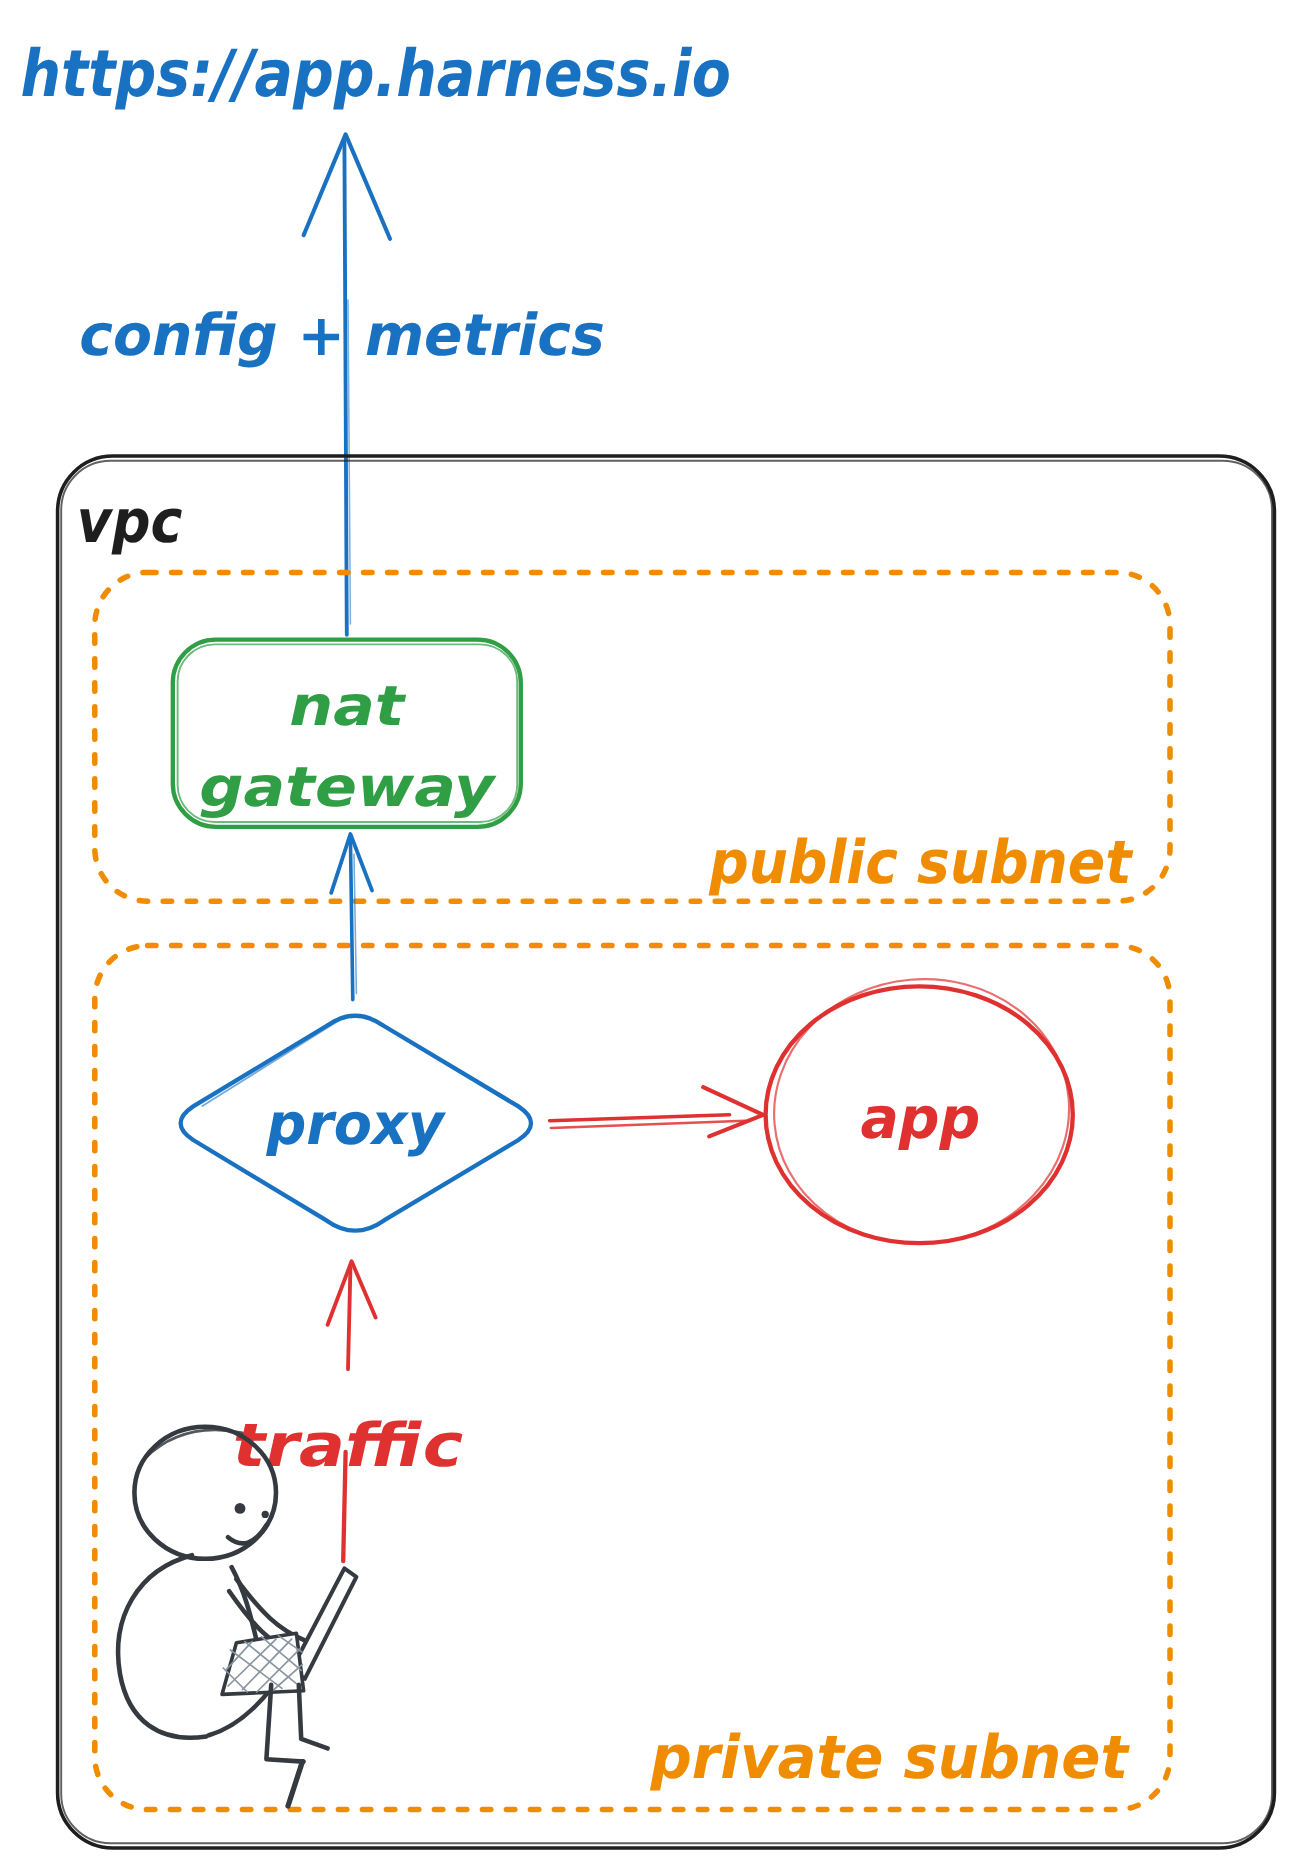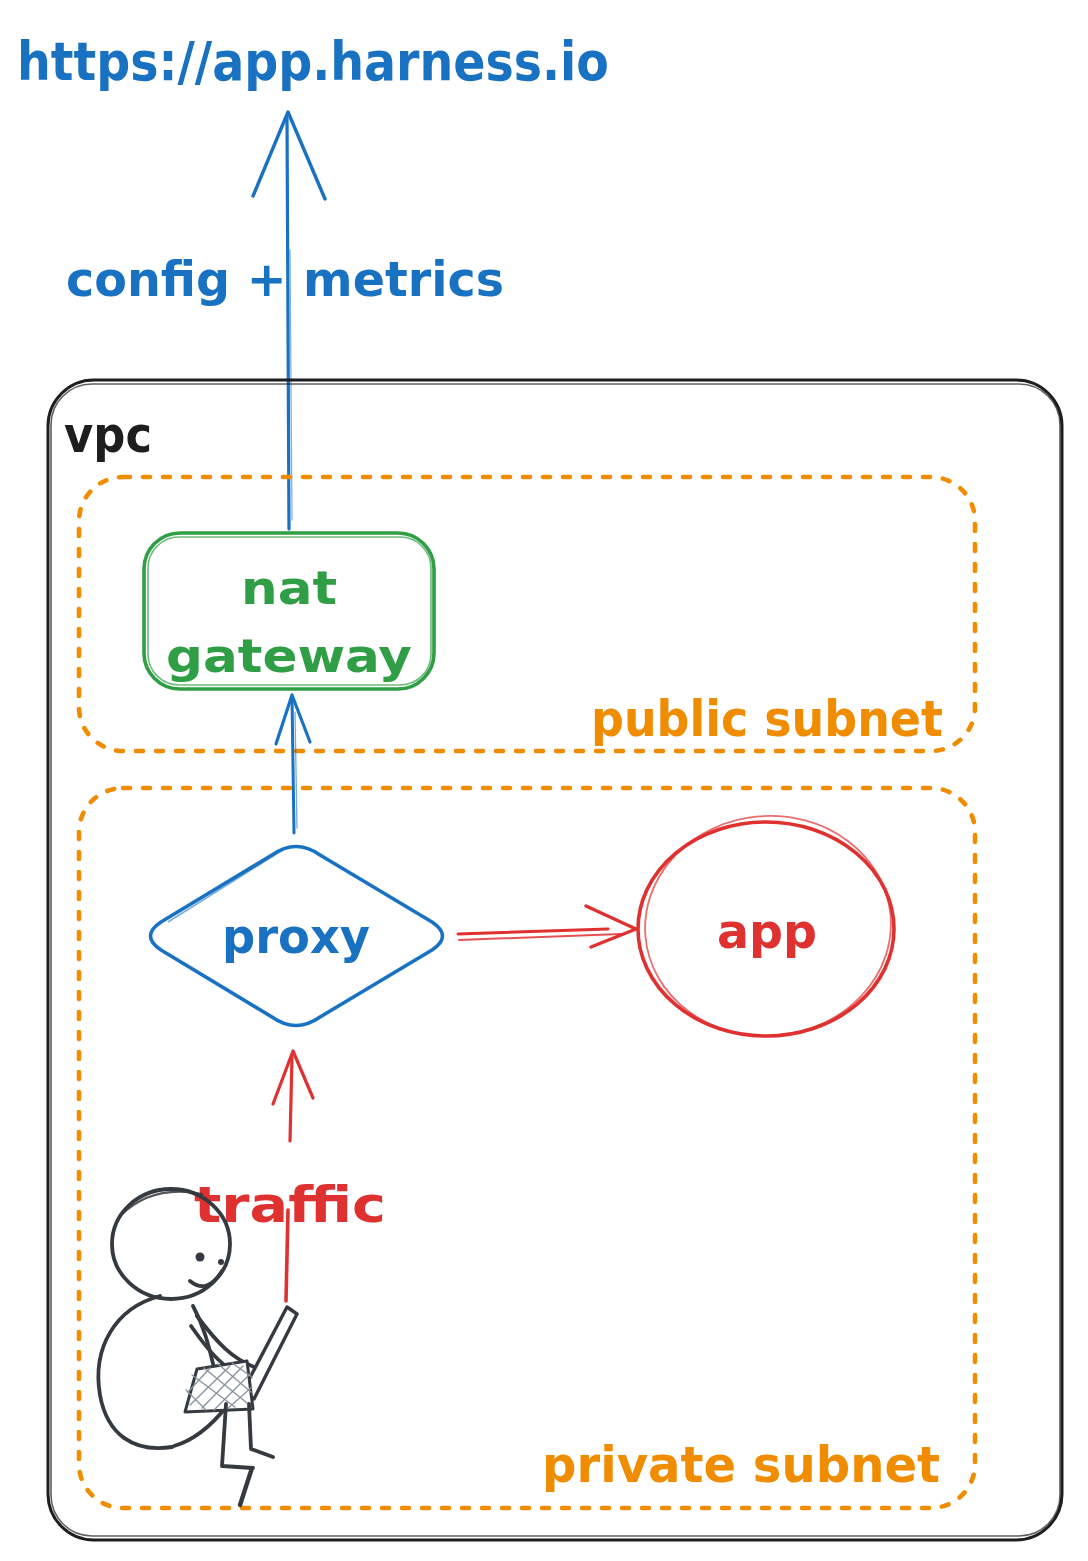--- a/index.html
+++ b/index.html
@@ -1,16 +1,16 @@
 <!DOCTYPE html>
 <html><head>
 <meta charset="utf-8">
 <style>
   html, body { margin: 0; padding: 0; background: #ffffff; }
-  .canvas { position: relative; width: 1088px; height: 1561px; background: #ffffff; overflow: hidden; }
+  .canvas { position: relative; width: 1088px; height: 1561px; background: #ffffff; overflow: hidden; font-style: italic; }
   svg { display: block; }
   text {
     font-family: "DejaVu Sans", "Liberation Sans", sans-serif;
     font-weight: 700;
   }
   .t-blue   { fill: #1971c2; }
   .t-green  { fill: #2f9e44; }
   .t-red    { fill: #e03131; }
   .t-orange { fill: #f08c00; }
   .t-ink    { fill: #1e1e1e; }

